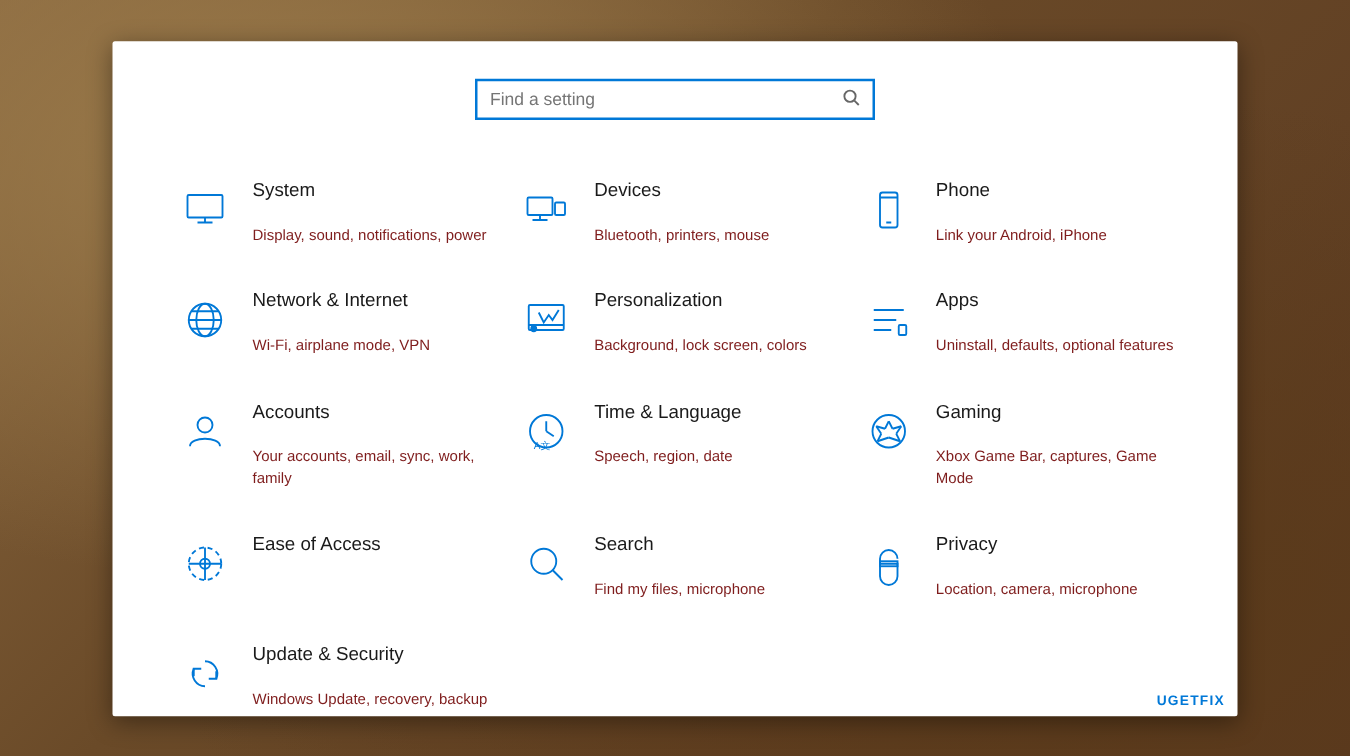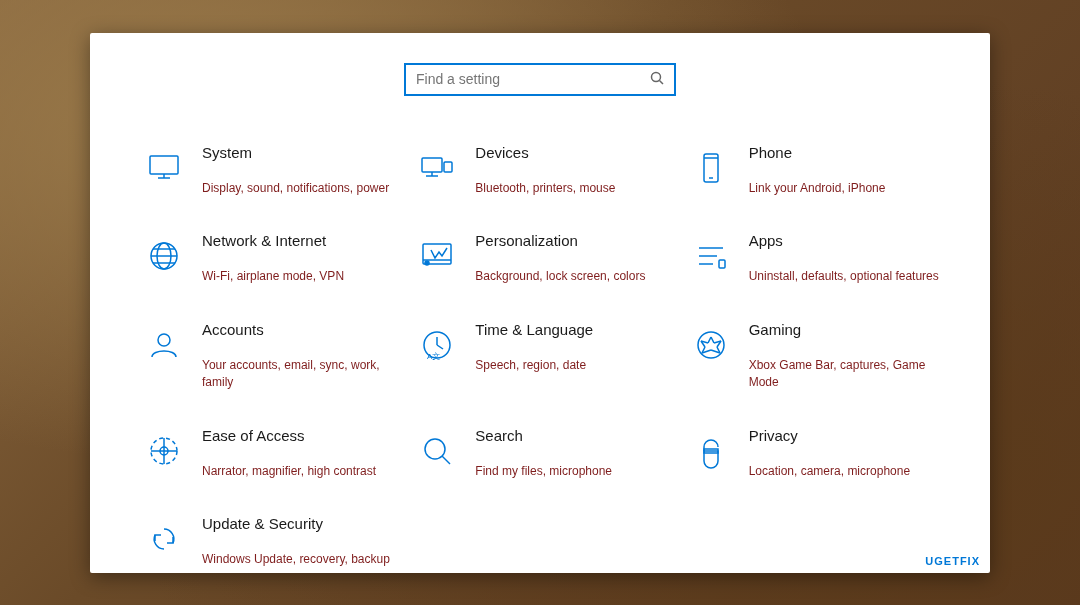--- a/index.html
+++ b/index.html
@@ -28,21 +28,21 @@
       background: #ffffff;
       border-radius: 2px;
       box-shadow: 0 4px 20px rgba(0,0,0,0.4);
       display: flex;
       flex-direction: column;
       align-items: center;
       padding: 30px 40px 20px 40px;
       overflow: hidden;
     }
     .search-bar-container {
-      width: 272px;
+      width: 320px;
       margin-bottom: 30px;
     }
     .search-bar {
       display: flex;
       align-items: center;
       border: 2px solid #0078d7;
       padding: 6px 10px;
       width: 100%;
     }
     .search-input {
@@ -268,21 +268,20 @@
     <div class="icon-area">
       <svg viewBox="0 0 36 36" fill="none" stroke="#0078d7" stroke-width="1.5">
     <circle cx="18" cy="18" r="13" stroke-dasharray="4 3"></circle>
     <line x1="18" y1="5" x2="18" y2="31"></line>
     <line x1="5" y1="18" x2="31" y2="18"></line>
     <circle cx="18" cy="18" r="4"></circle>
   </svg>
     </div>
     <div class="text-area">
       <div class="item-title">Ease of Access</div>
-      <div class="item-subtitle">Narrator, magnifier, high contrast</div>
     </div>
   </div>
       <div class="setting-item">
     <div class="icon-area">
       <svg viewBox="0 0 36 36" fill="none" stroke="#0078d7" stroke-width="1.5">
     <circle cx="16" cy="16" r="10"></circle>
     <line x1="23" y1="23" x2="31" y2="31"></line>
   </svg>
     </div>
     <div class="text-area">

